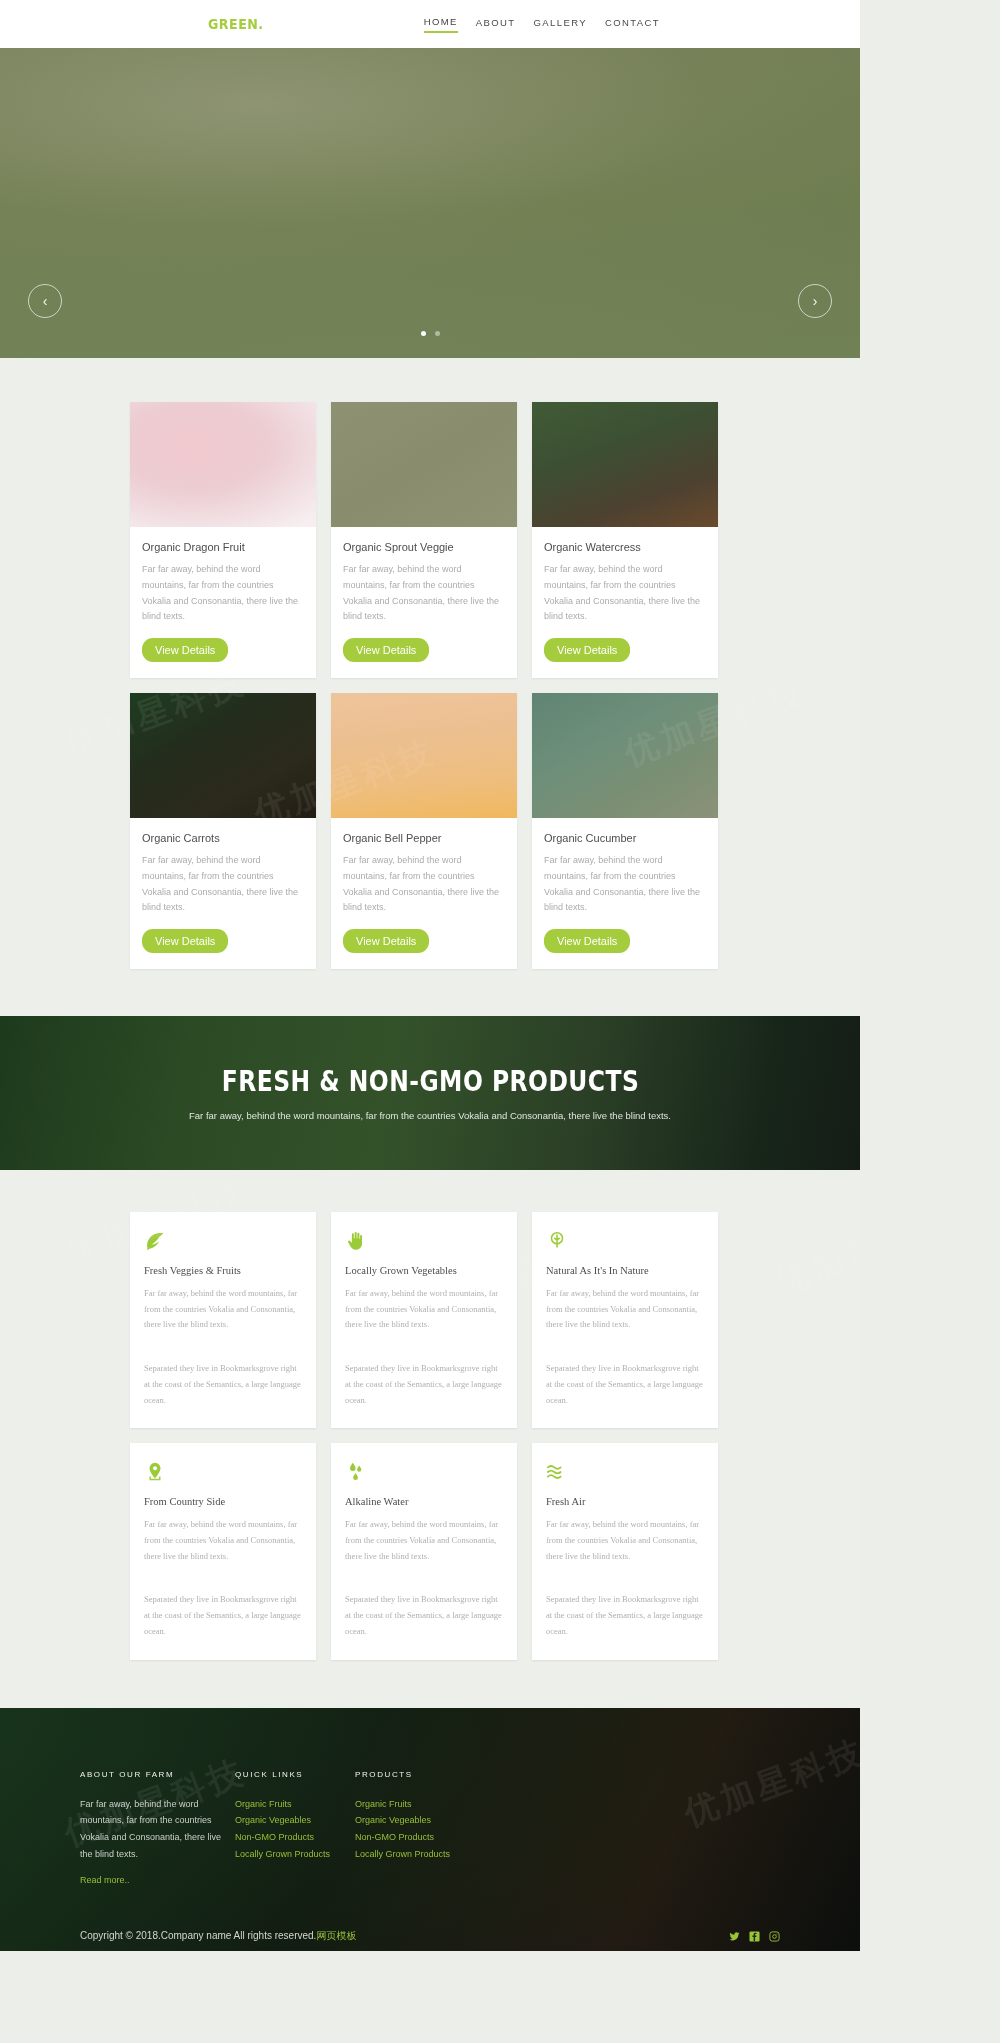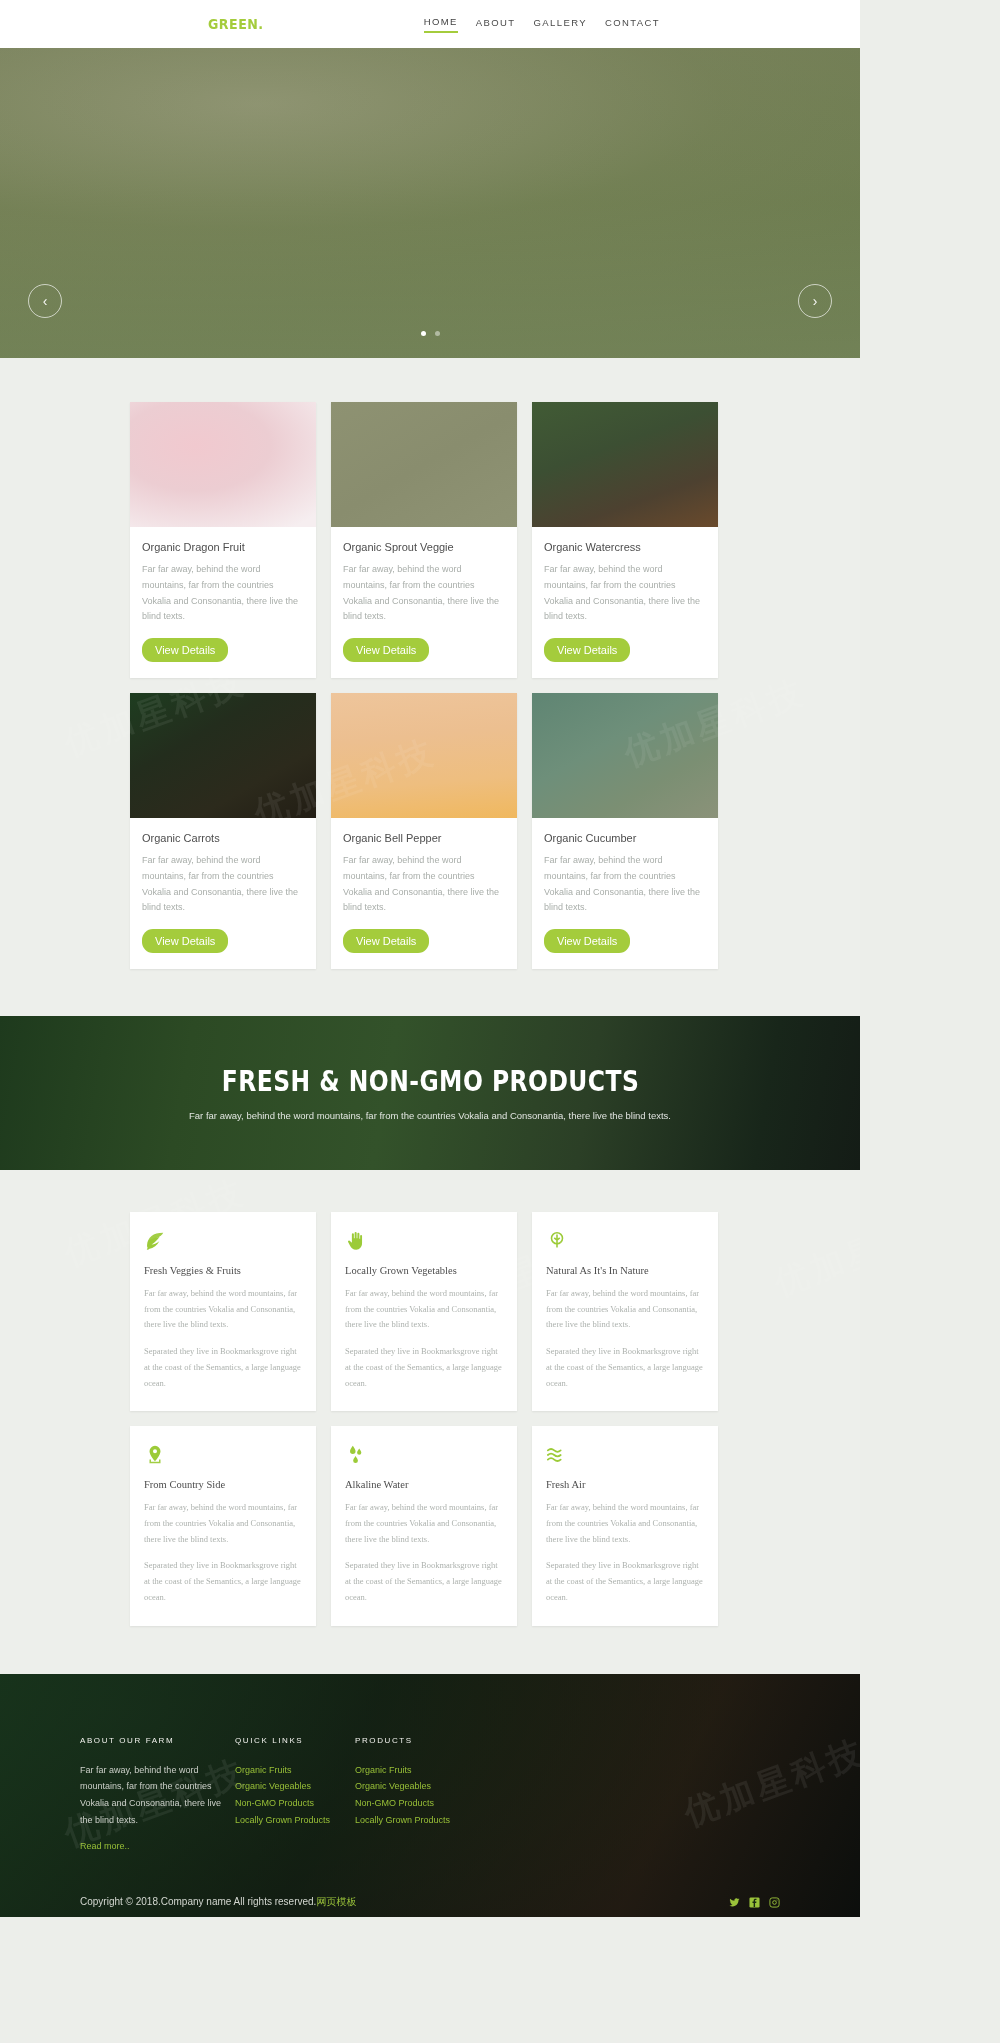--- a/index.html
+++ b/index.html
@@ -190,21 +190,21 @@
   .fcard {
     background: #fff;
     padding: 18px 14px 20px;
     box-shadow: 0 1px 2px rgba(0,0,0,.07);
     font-family: Liberation Serif, serif;
   }
   .ficon { height: 26px; color: #9ccb38; display: block; }
   .ficon svg { display: block; }
   .ftitle { font-size: 10.5px; color: #4d4d4d; margin: 9px 0 10px; }
   .ftext { font-size: 8.5px; line-height: 1.85; color: #adb2ae; }
-  .ftext + .ftext { margin-top: 11px; }
+  .ftext + .ftext { margin-top: 28px; }
 
   
   .footer {
     position: relative;
     height: 243px;
     background:
       radial-gradient(80% 120% at 12% 15%, #16301b 0%, #10200f 55%, #0d1410 100%),
       linear-gradient(120deg, #13291a 0%, #17231b 30%, #241d16 62%, #36241a 85%, #1a120e 100%);
     color: #cfd3cd;
   }

